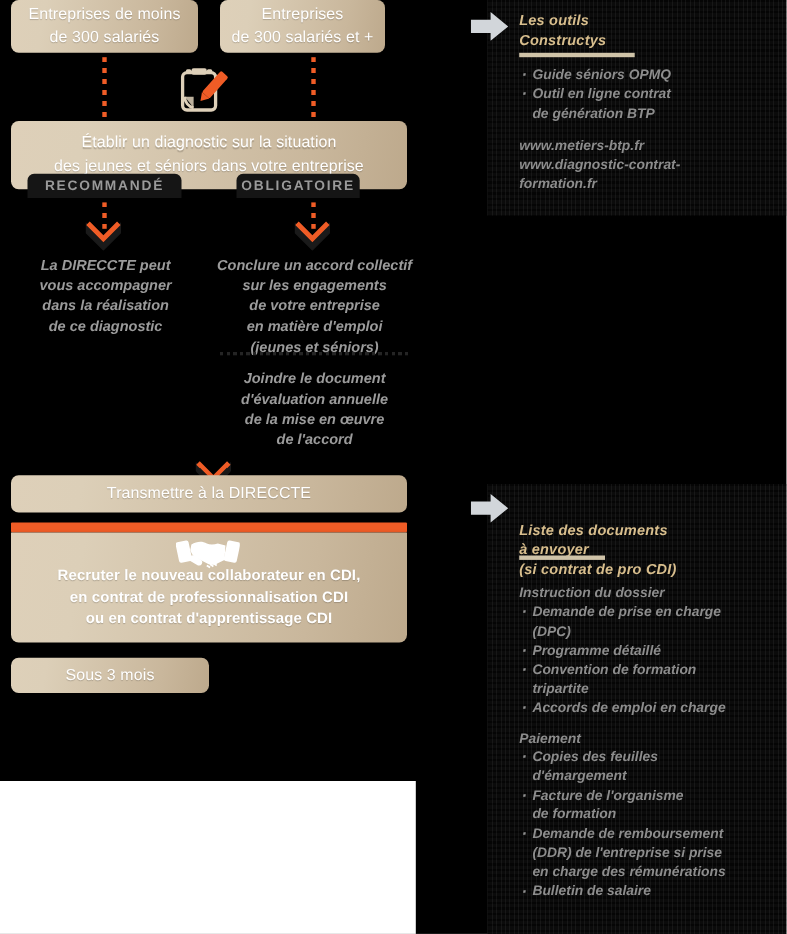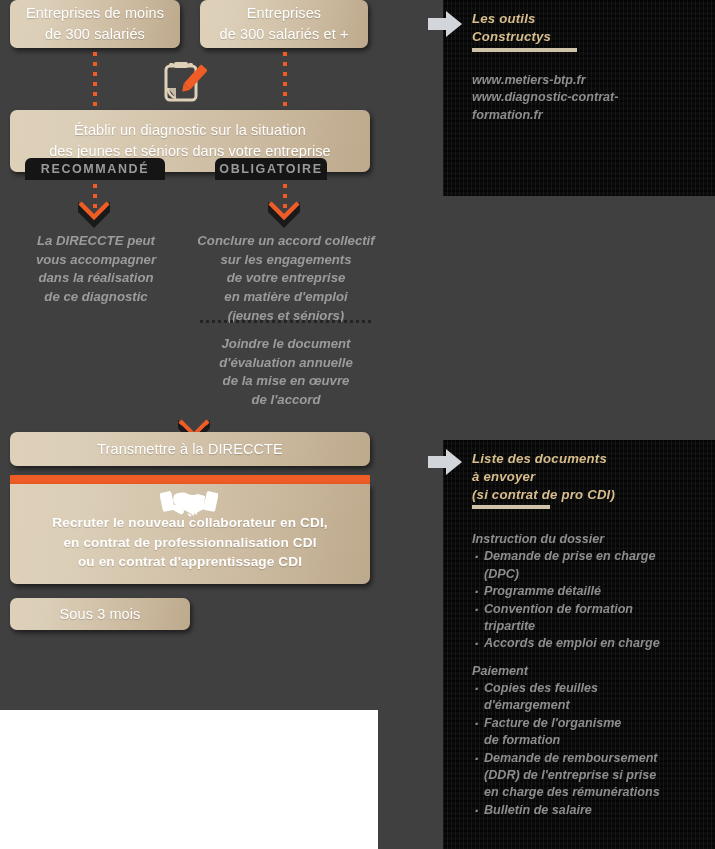--- a/index.html
+++ b/index.html
@@ -4,21 +4,21 @@
 <style>
   html,body{margin:0;padding:0;background:#ffffff;}
   body{
     font-family:"Liberation Sans", sans-serif;
     -webkit-font-smoothing:antialiased;
   }
   #stage{
     position:relative;
     width:715px;
     height:849px;
-    background:#404040;
+    background:#000000;
     overflow:hidden;
   }
   
   #white-block{
     position:absolute;
     left:0; top:710px;
     width:378px; height:139px;
     background:#ffffff;
   }
 
@@ -37,21 +37,21 @@
   }
   .box .txt{
     font-size:14.5px;
     line-height:1.42;
     font-weight:400;
     letter-spacing:.1px;
     text-shadow:0 1px 1px rgba(0,0,0,.2);
   }
 
   #box-small{ left:10px; top:0px;  width:170px; height:48px; }
-  #box-large{ left:200px;top:0px;  width:168px; height:48px; }
+  #box-large{ left:200px;top:0px;  width:150px; height:48px; }
   #box-diag { left:10px; top:110px;width:360px; height:62px; }
 
   #box-transmettre{
     left:10px; top:432px; width:360px; height:34px;
   }
   #box-transmettre .txt{font-size:14.5px;}
 
   #orange-bar{
     position:absolute;
     left:10px; top:475px; width:360px; height:9px;
@@ -174,21 +174,21 @@
     position:absolute;
     left:472px;
     color:#d8be8d;
     font-size:13.2px;
     font-weight:bold;
     font-style:italic;
     line-height:1.35;
     letter-spacing:.2px;
   }
   #rhead-1{ top:10px;  width:220px;}
-  #rhead-2{ top:450px; width:220px;}
+  #rhead-2{ top:473px; width:220px;}
 
   .rrule{
     position:absolute;
     left:472px;
     height:4px;
     background:#cfc3a8;
   }
   #rrule-1{ top:48px;  width:105px; }
   #rrule-2{ top:505px; width:78px;  }
 
@@ -336,20 +336,24 @@
   <div class="rarrow" id="rarrow-1">
     <svg width="34" height="28" viewBox="0 0 34 28">
       <path d="M0 8 H18 V1 L34 14 L18 27 V20 H0 Z" fill="#d2d6da"></path>
     </svg>
   </div>
 
   <div class="rhead" id="rhead-1">Les outils<br>Constructys</div>
   <div class="rrule" id="rrule-1"></div>
 
   <div class="rbody" id="rbody-1">
+    <ul>
+      <li>Guide séniors OPMQ</li>
+      <li>Outil en ligne contrat<br>de génération BTP</li>
+    </ul>
     <div class="rlinks">
       <div>www.metiers-btp.fr</div>
       <div>www.diagnostic-contrat-</div>
       <div>formation.fr</div>
     </div>
   </div>
 
   <div class="rpanel" id="rpanel-2"></div>
 
   <div class="rarrow" id="rarrow-2">

